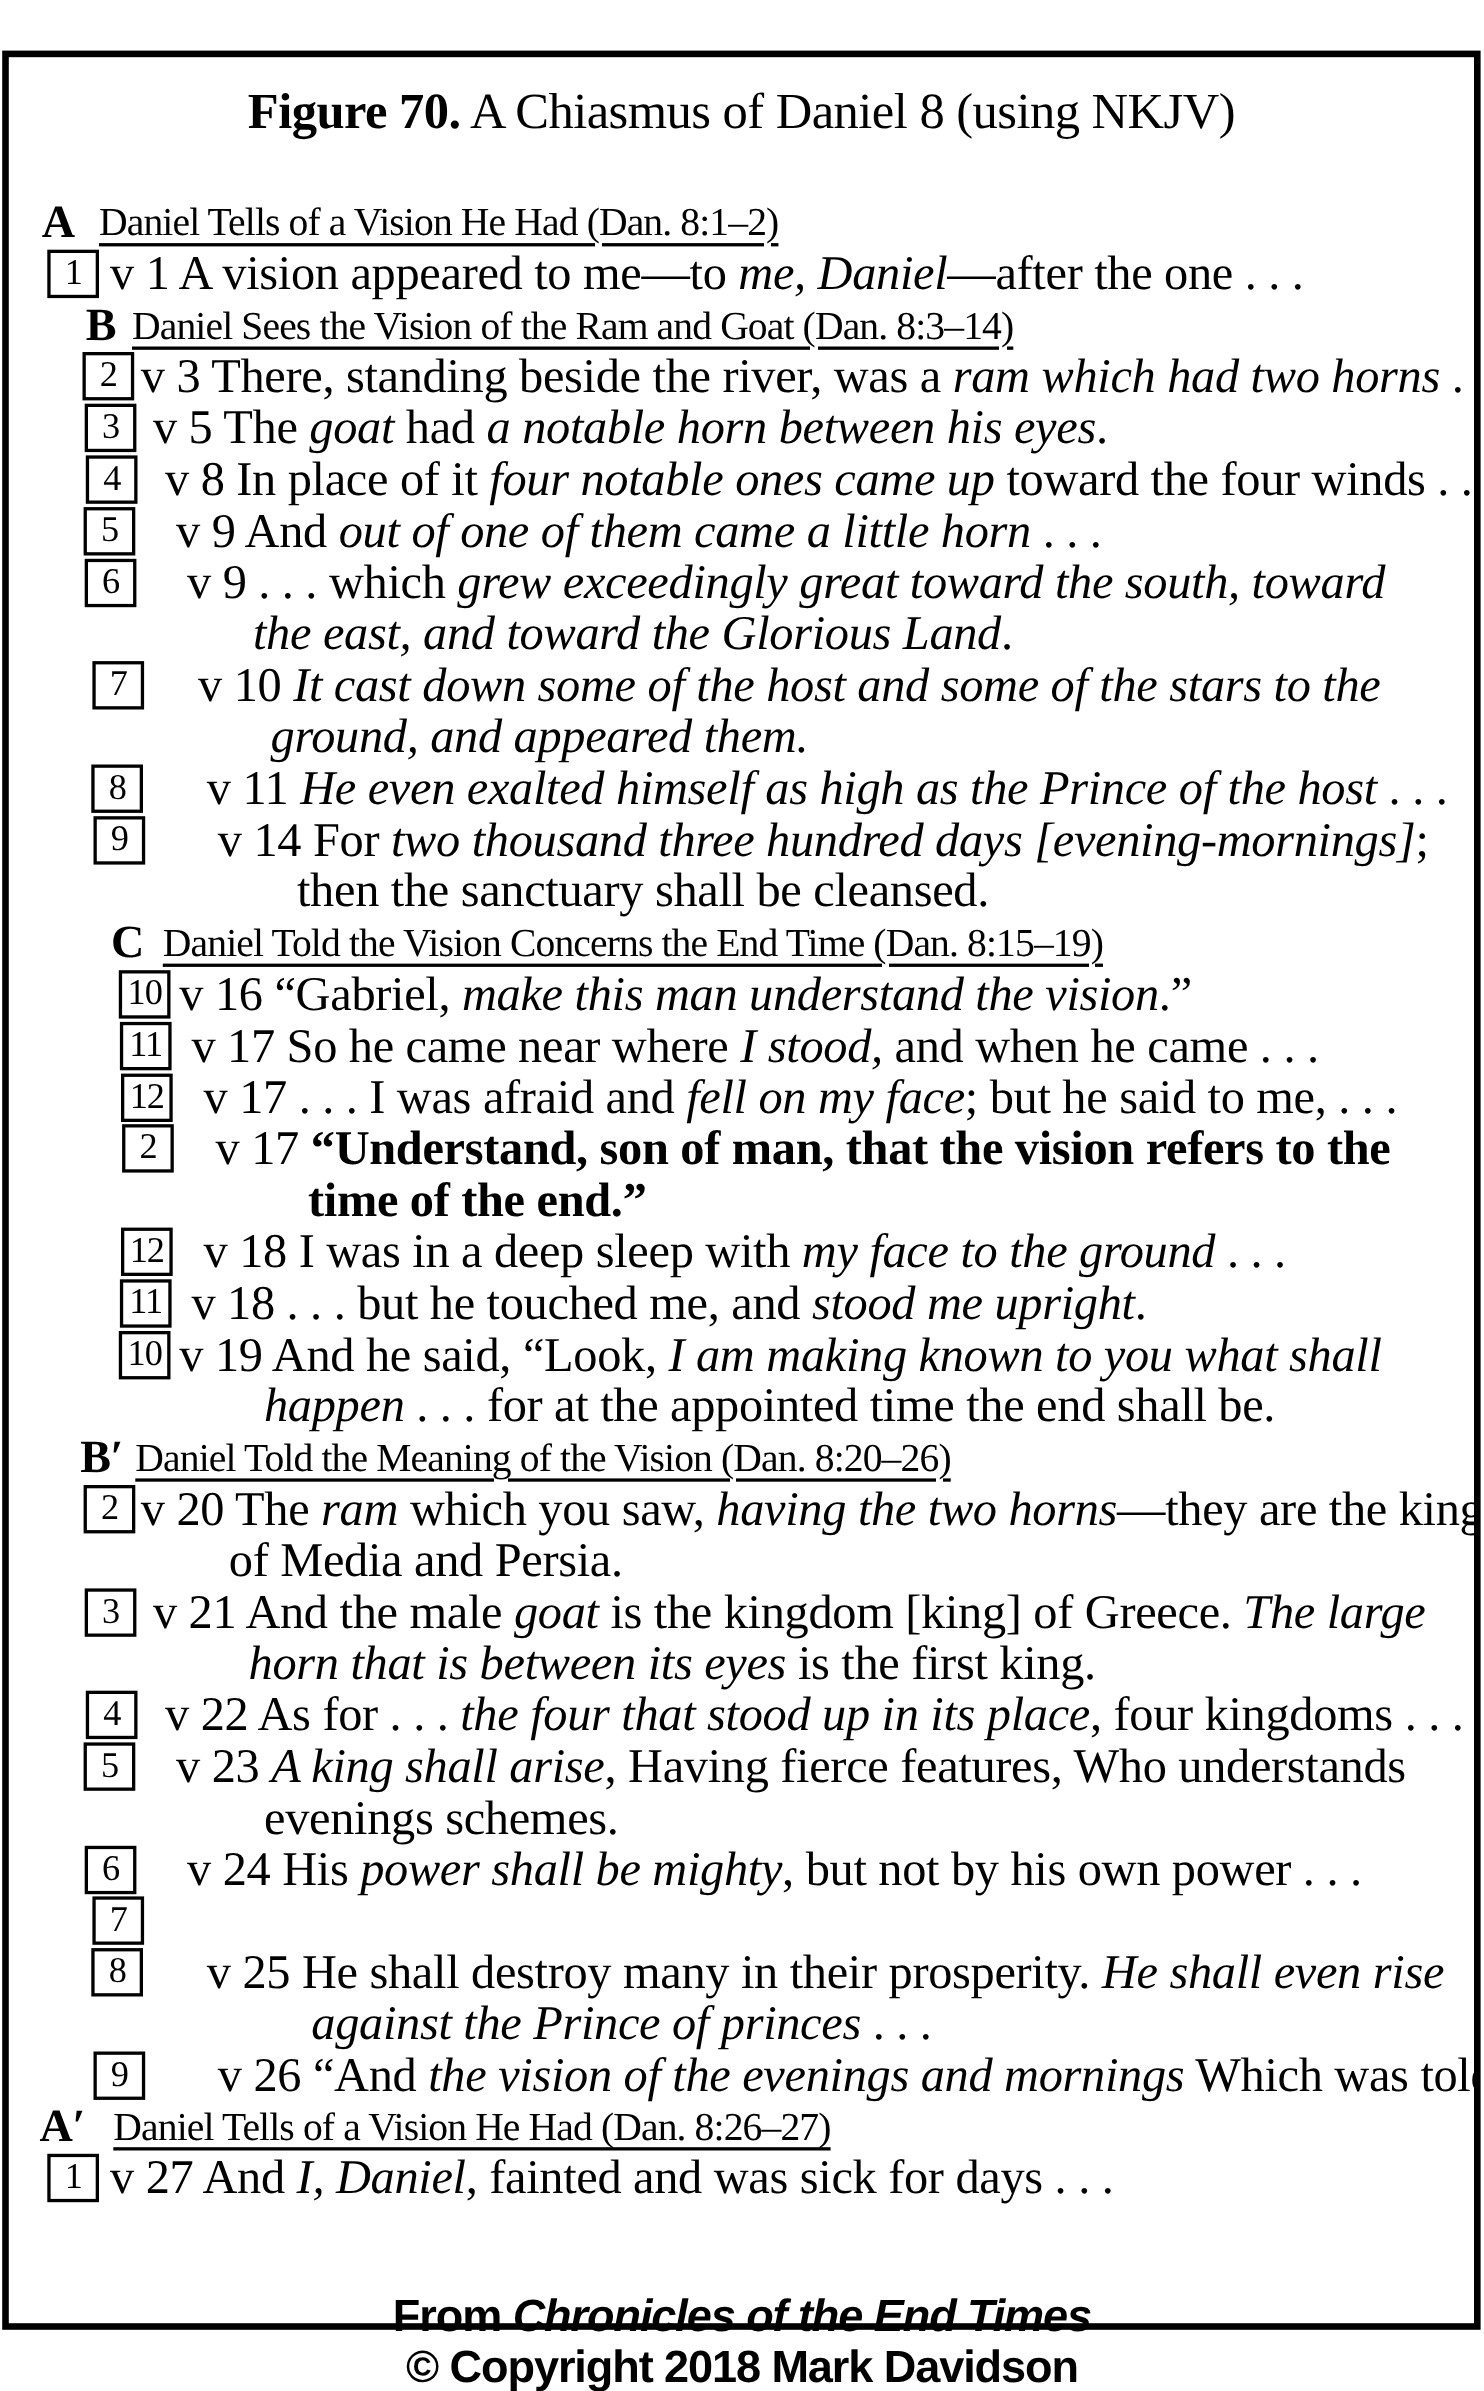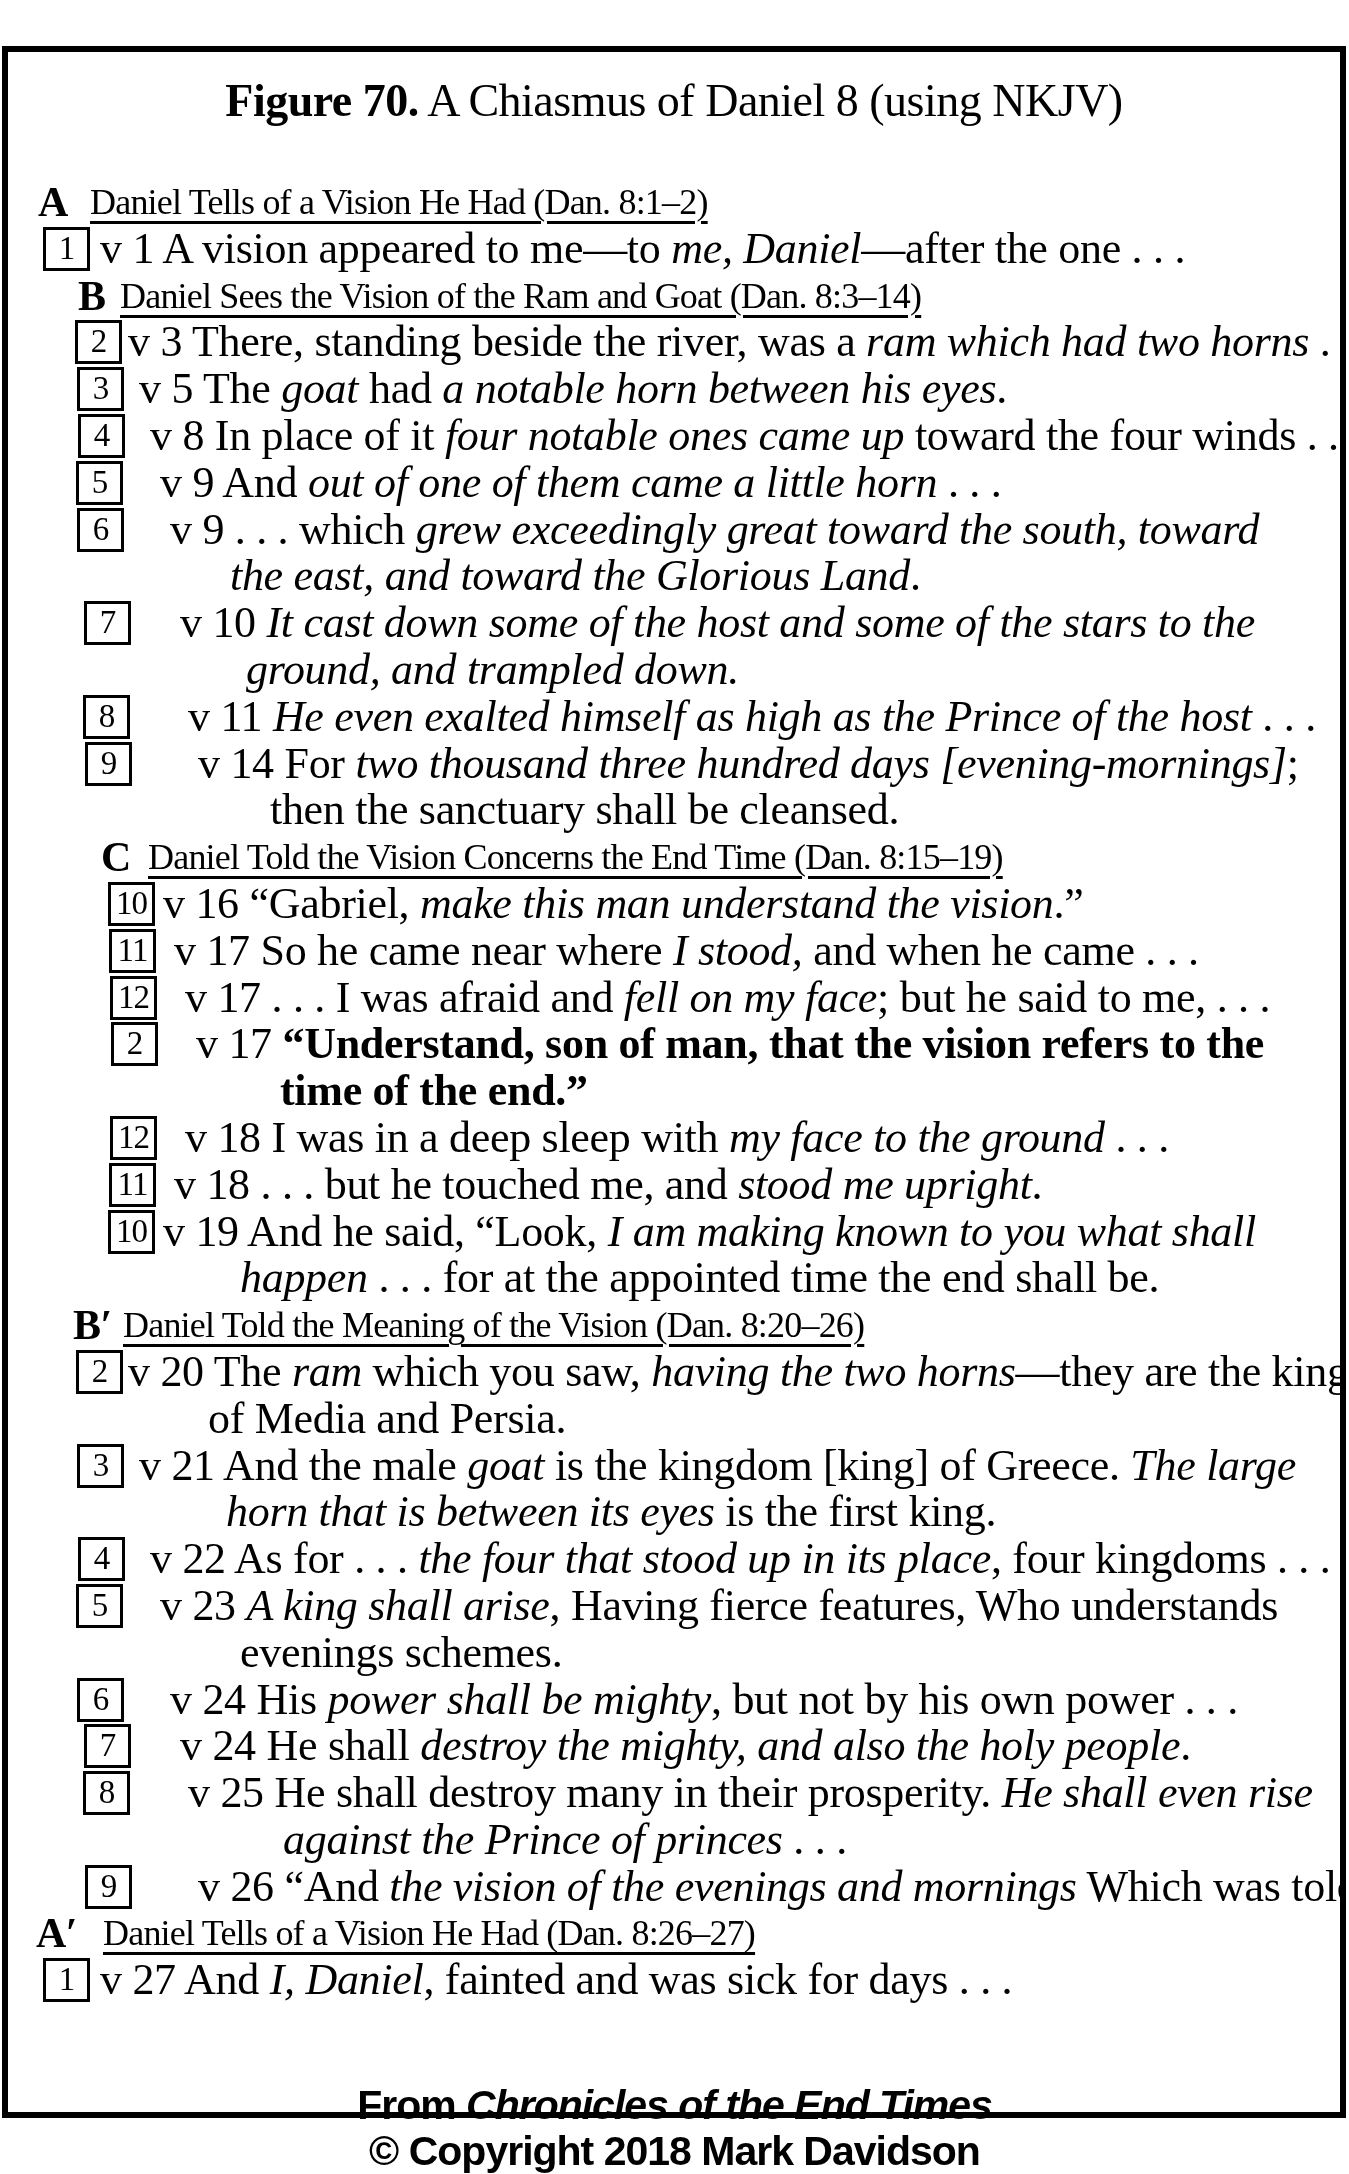--- a/index.html
+++ b/index.html
@@ -136,21 +136,21 @@
           <span class="text" style="left: 162px;"><span>v 9 . . . which </span><span class="i">grew exceedingly great toward the south, toward</span></span>
         </div>
         <div class="line">
           <span class="text" style="left: 222px;"><span class="i">the east, and toward the Glorious Land</span><span>.</span></span>
         </div>
         <div class="line">
           <span class="numbox" style="left: 76px;">7</span>
           <span class="text" style="left: 172px;"><span>v 10 </span><span class="i">It cast down some of the host and some of the stars to the</span></span>
         </div>
         <div class="line">
-          <span class="text" style="left: 238px;"><span class="i">ground, and trampled down.</span></span>
+          <span class="text" style="left: 238px;"><span class="i">ground, and appeared them.</span></span>
         </div>
         <div class="line">
           <span class="numbox" style="left: 75px;">8</span>
           <span class="text" style="left: 180px;"><span>v 11 </span><span class="i">He even exalted himself as high as the Prince of the host</span><span> . . .</span></span>
         </div>
         <div class="line">
           <span class="numbox" style="left: 77px;">9</span>
           <span class="text" style="left: 190px;"><span>v 14 For </span><span class="i">two thousand three hundred days [evening-mornings]</span><span>;</span></span>
         </div>
         <div class="line">
@@ -222,21 +222,20 @@
         </div>
         <div class="line">
           <span class="text" style="left: 232px;"><span>evenings schemes.</span></span>
         </div>
         <div class="line">
           <span class="numbox" style="left: 69px;">6</span>
           <span class="text" style="left: 162px;"><span>v 24 His </span><span class="i">power shall be mighty</span><span>, but not by his own power . . .</span></span>
         </div>
         <div class="line">
           <span class="numbox" style="left: 76px;">7</span>
-          <span class="text" style="left: 172px;"><span>v 24 He shall </span><span class="i">destroy the mighty, and also the holy people</span><span>.</span></span>
         </div>
         <div class="line">
           <span class="numbox" style="left: 75px;">8</span>
           <span class="text" style="left: 180px;"><span>v 25 He shall destroy many in their prosperity. </span><span class="i">He shall even rise</span></span>
         </div>
         <div class="line">
           <span class="text" style="left: 275px;"><span class="i">against the Prince of princes</span><span> . . .</span></span>
         </div>
         <div class="line">
           <span class="numbox" style="left: 77px;">9</span>

